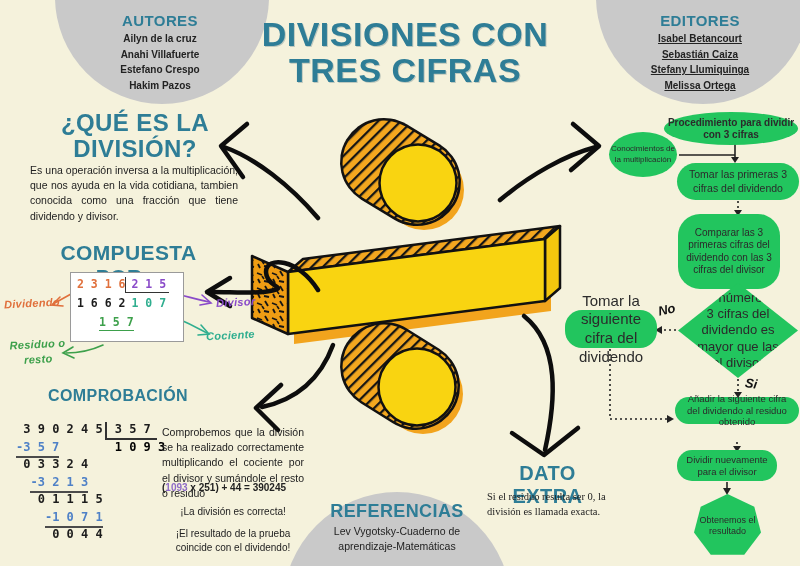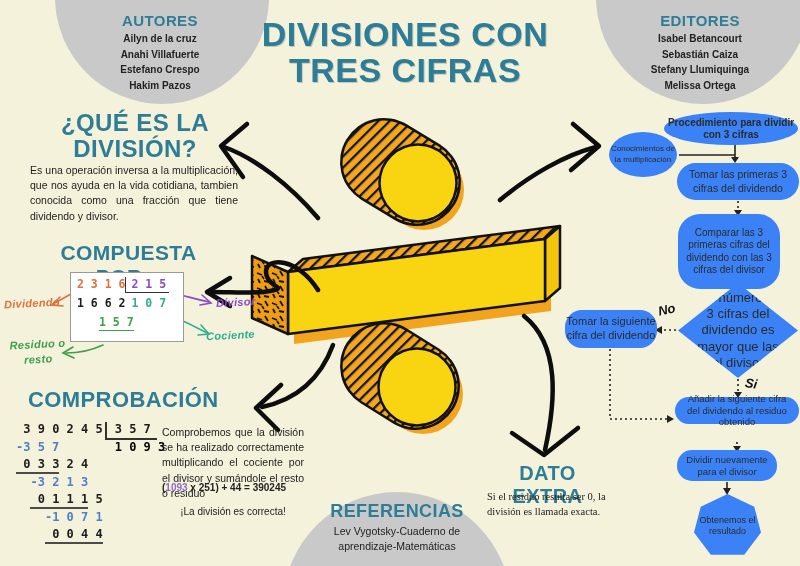--- a/index.html
+++ b/index.html
@@ -27,35 +27,35 @@
   #comp-box{left:70px;top:272px;width:114px;height:70px;background:#fff;border:1.5px solid #9a9a9a;
     font-family:"DejaVu Sans Mono",monospace;font-weight:bold;font-size:11.5px;padding:4px 0 0 6px;box-sizing:border-box;}
   #comp-box .row{display:flex;height:19px;align-items:flex-start;white-space:pre;}
   .hand{transform:rotate(-3deg);font-weight:bold;font-size:11.5px;letter-spacing:.3px;}
 
   
   #division{left:16px;top:422px;font-family:"DejaVu Sans Mono",monospace;font-weight:bold;font-size:12px;}
   #division .div-row{display:flex;height:17.5px;white-space:pre;color:#1c1c1c;}
   #division .lcol{display:inline-block;width:12ch;white-space:pre;}
   #division .blue{color:#4f81c7;}
-  #division .blue .digits{border-bottom:2px solid #4b4b4b;padding-bottom:18px;}
+  #division .blue .digits{border-bottom:2px solid #4b4b4b;padding-bottom:2px;}
   #division .cell-divisor{border-left:2.5px solid #333;border-bottom:2.5px solid #333;padding:0 6px 2px 8px;margin-left:2px;}
   #division .cell-quot{color:#000000;padding-left:12px;}
 
   
-  .fc{position:absolute;background:#3b82f6;color:#2b2b2b;display:flex;align-items:center;justify-content:center;
+  .fc{position:absolute;background:#22c55e;color:#2b2b2b;display:flex;align-items:center;justify-content:center;
       text-align:center;line-height:1.25;box-sizing:border-box;}
   .pill{border-radius:22px;}
   #fc-start{left:664px;top:112px;width:134px;height:33px;border-radius:50%;font-size:10px;font-weight:bold;line-height:1.15;}
   #fc-side{left:609px;top:132px;width:68px;height:45px;border-radius:50%;font-size:8px;line-height:1.3;}
   #fc-step1{left:677px;top:163px;width:122px;height:37px;font-size:10.5px;}
   #fc-step2{left:678px;top:214px;width:102px;height:75px;font-size:10px;padding:2px 6px;}
   #fc-diamond{left:678px;top:283px;width:120px;height:95px;
       clip-path:polygon(50% 0,100% 50%,50% 100%,0 50%);font-size:13px;padding:0 16px;}
-  #fc-nostep{left:565px;top:310px;width:92px;height:38px;border-radius:17px;font-size:11px;}
+  #fc-nostep{left:565px;top:310px;width:92px;height:38px;border-radius:17px;font-size:15px;}
   #fc-step3{left:675px;top:397px;width:124px;height:27px;font-size:9.5px;padding:0 6px;}
   #fc-step4{left:677px;top:450px;width:100px;height:31px;border-radius:15px;font-size:9.5px;}
   #fc-end{left:694px;top:494px;width:67px;height:64px;font-size:9px;
       clip-path:polygon(50% 0%,90% 20%,100% 60%,75% 95%,25% 95%,0% 60%,10% 20%);}
   .flow-label{position:absolute;font-size:13px;font-weight:bold;font-style:italic;color:#111;}
 
   
   .part-label{position:absolute;font-size:11px;font-weight:bold;font-style:italic;letter-spacing:.3px;}
 
   svg{position:absolute;left:0;top:0;pointer-events:none;}
@@ -178,21 +178,21 @@
     <div>Estefano Crespo</div>
     <div>Hakim Pazos</div>
   </div>
 
   <div class="abs teal-head people-head" style="left:630px;top:12px;width:140px;">EDITORES</div>
 
   <div class="abs" id="main-title">
     <div>DIVISIONES CON</div>
     <div>TRES CIFRAS</div>
   </div>
-  <div class="abs people-list" style="left:630px;top:31px;width:140px;">
+  <div class="abs people-list" style="left:630px;top:31px;width:140px;text-decoration:underline;">
     <div>Isabel Betancourt</div>
     <div>Sebastián Caiza</div>
     <div>Stefany Llumiquinga</div>
     <div>Melissa Ortega</div>
   </div>
 
   <div class="abs teal-head" style="left:50px;top:110px;width:170px;font-size:24px;line-height:1.1;">
     <div>¿QUÉ ES LA</div>
     <div>DIVISIÓN?</div>
   </div>
@@ -215,21 +215,21 @@
   </div>
 
   <div class="part-label hand" style="left:4px;top:297px;color:#e0703c;">Dividendo</div>
   <div class="part-label hand" style="left:216px;top:296px;color:#8a4bc9;">Divisor</div>
   <div class="part-label hand" style="left:206px;top:329px;color:#2fae8f;">Cociente</div>
   <div class="part-label hand" style="left:10px;top:337px;color:#3da04b;text-align:center;line-height:1.4;">
     <div>Residuo o</div>
     <div>resto</div>
   </div>
 
-  <div class="abs teal-head" style="left:28px;top:387px;width:180px;font-size:22px;">COMPROBACIÓN</div>
+  <div class="abs teal-head" style="left:28px;top:387px;width:180px;font-size:16px;">COMPROBACIÓN</div>
 
   <div class="abs" id="division">
     <div class="div-row">
       <span class="lcol"><span> </span><span class="digits">3 9 0 2 4 5</span></span>
       <span class="cell-divisor">3 5 7</span>
     </div>
     <div class="div-row blue">
       <span class="lcol"><span></span><span class="digits">-3 5 7</span></span>
       <span class="cell-quot">1 0 9 3</span>
     </div>
@@ -248,20 +248,21 @@
     <div class="div-row">
       <span class="lcol"><span>     </span><span class="digits">0 0 4 4</span></span>
     </div>
   </div>
 
   <div class="abs body-text" style="left:162px;top:425px;width:142px;">Comprobemos que la división se ha realizado correctamente multiplicando el cociente por el divisor y sumándole el resto o residuo</div>
   <div class="abs" style="left:162px;top:482px;width:142px;font-size:10px;color:#222;font-weight:600;">
     <span>(</span><span style="color:#8e6bc8;">1093</span><span> x 251) + 44 = 390245</span>
   </div>
   <div class="abs" style="left:162px;top:506px;width:142px;font-size:10px;color:#222;text-align:center;">¡La división es correcta!</div>
+  <div class="abs" style="left:158px;top:527px;width:150px;font-size:10px;color:#222;text-align:center;line-height:1.4;">¡El resultado de la prueba coincide con el dividendo!</div>
 
   <div class="fc" id="fc-start">Procedimiento para dividir con 3 cifras</div>
   <div class="fc" id="fc-side">Conocimientos de la multiplicación</div>
   <div class="fc pill" id="fc-step1">Tomar las primeras 3 cifras del dividendo</div>
   <div class="fc pill" id="fc-step2">Comparar las 3 primeras cifras del dividendo con las 3 cifras del divisor</div>
   <div class="fc" id="fc-diamond">¿El número de 3 cifras del dividendo es mayor que las del divisor?</div>
   <div class="fc" id="fc-nostep">Tomar la siguiente cifra del dividendo</div>
   <div class="fc pill" id="fc-step3">Añadir la siguiente cifra del dividendo al residuo obtenido</div>
   <div class="fc" id="fc-step4">Dividir nuevamente para el divisor</div>
   <div class="fc" id="fc-end">Obtenemos el resultado</div>

